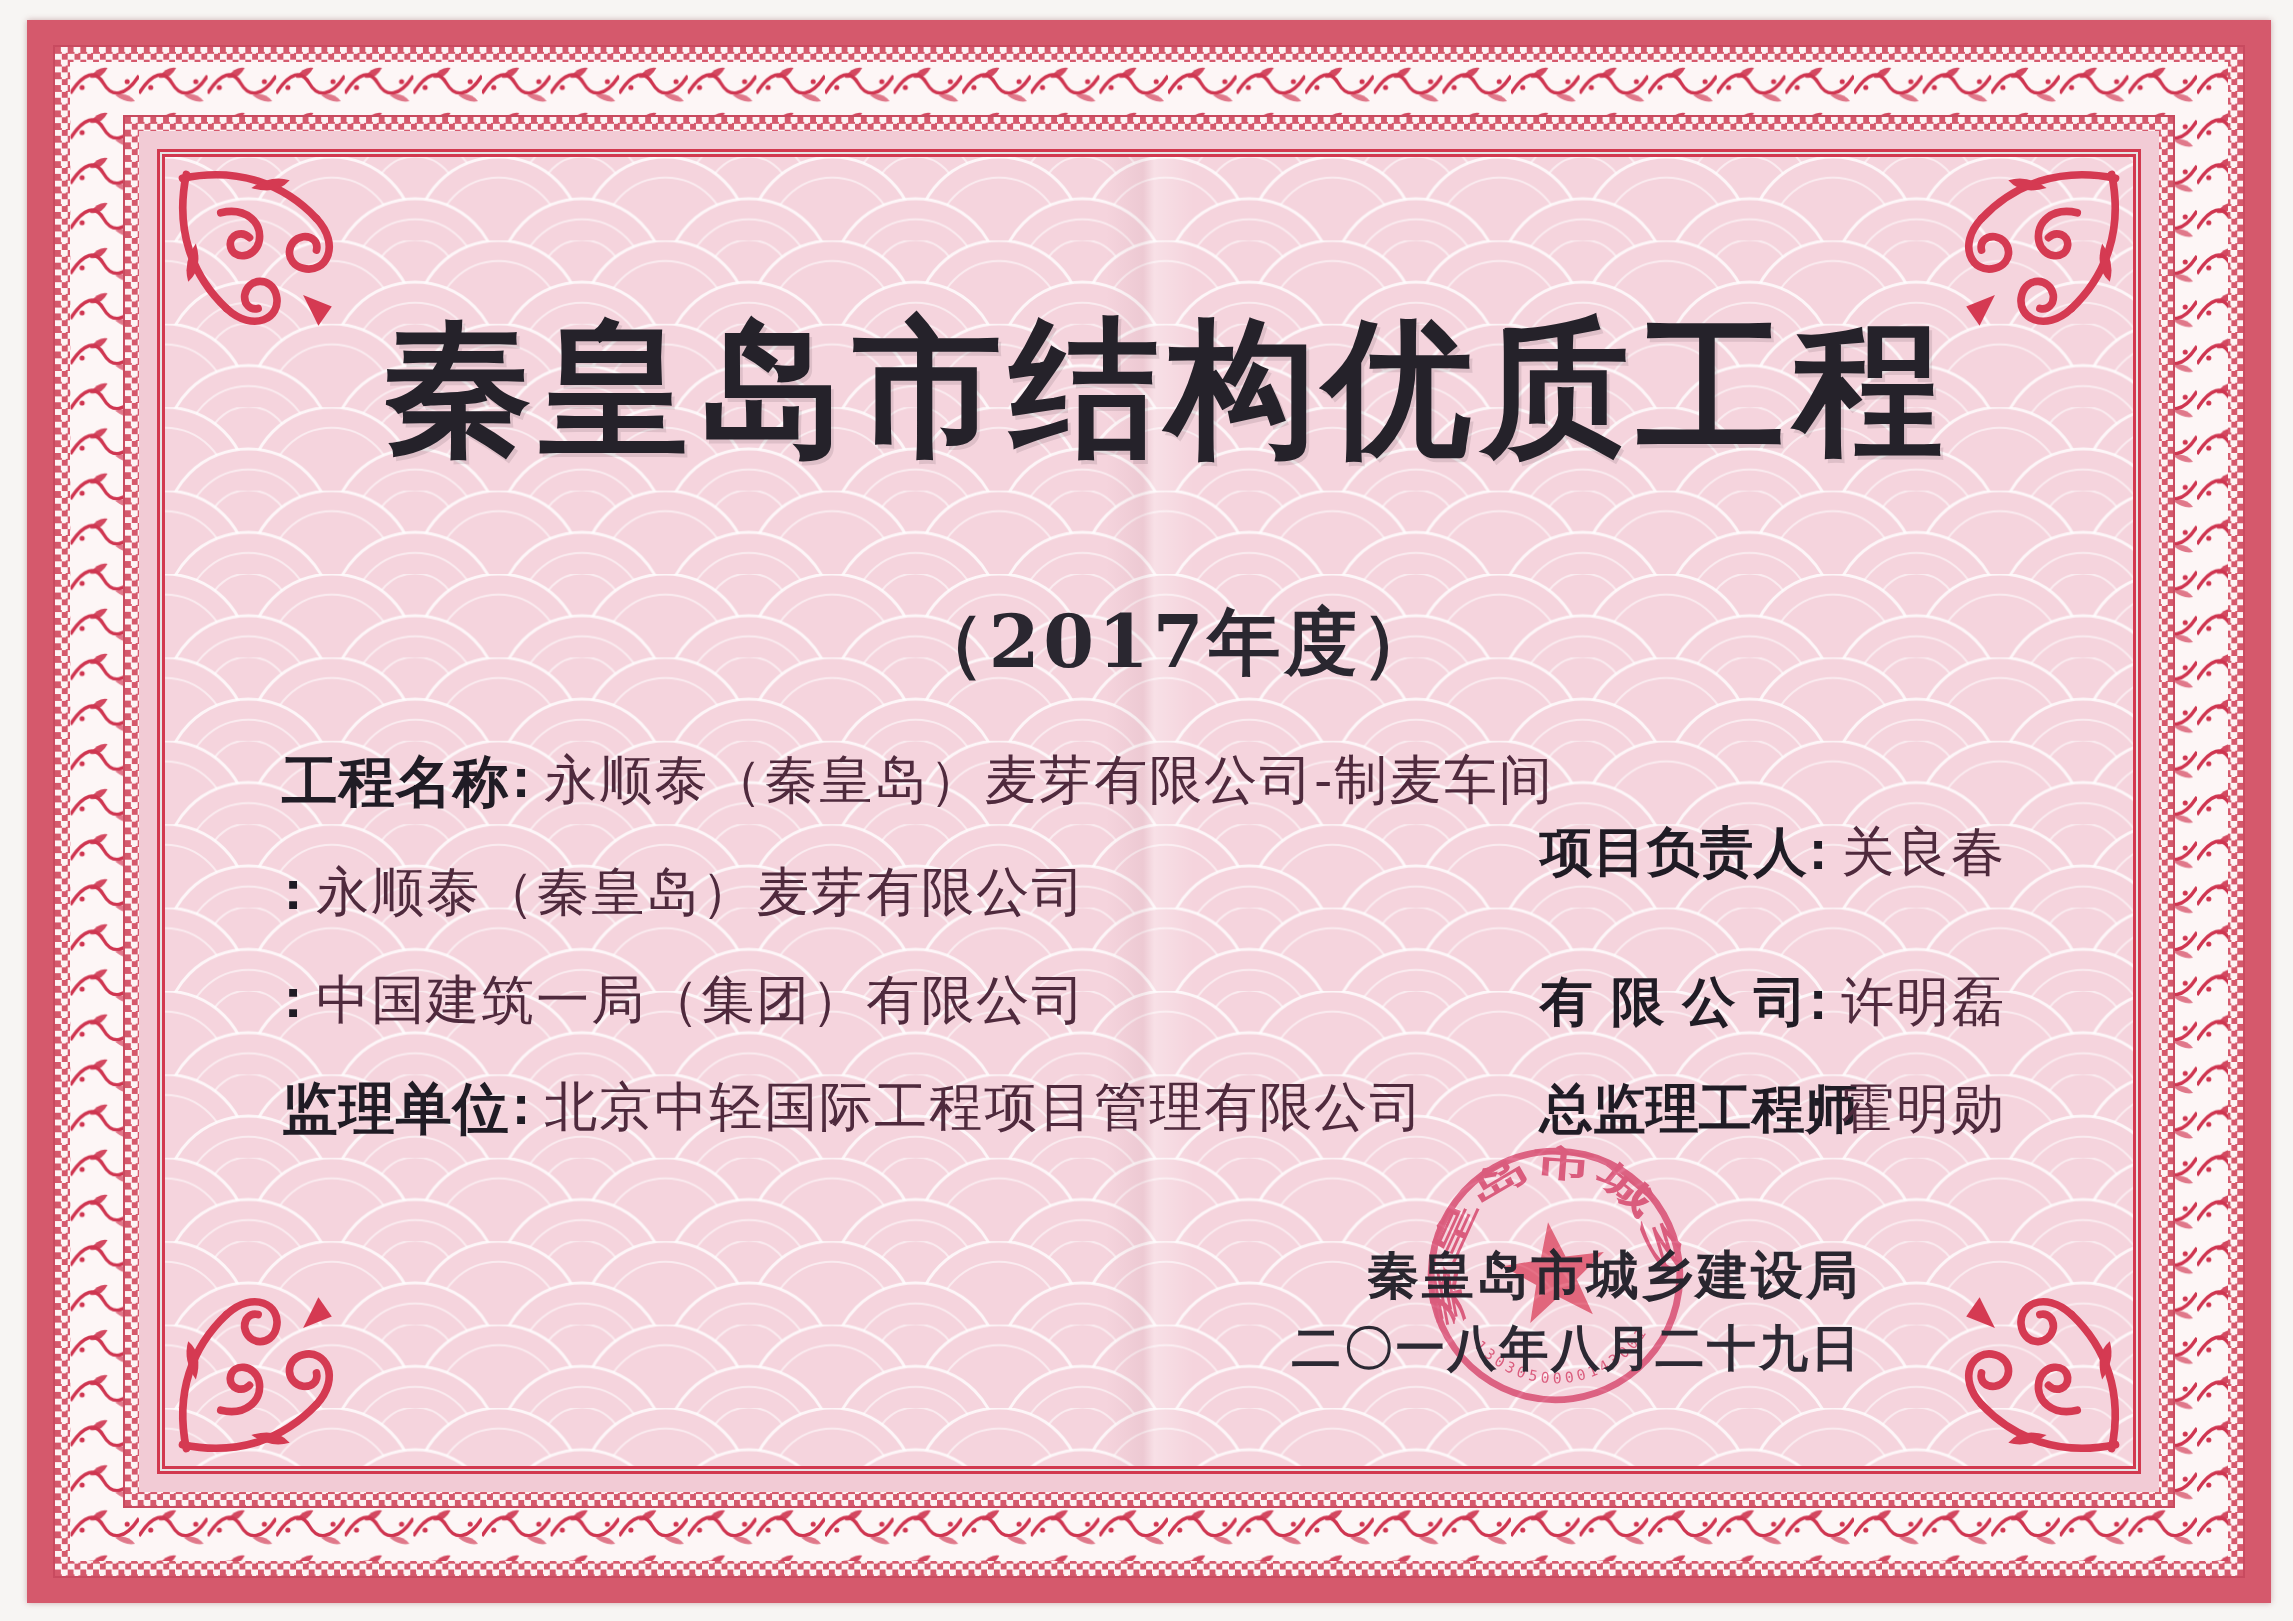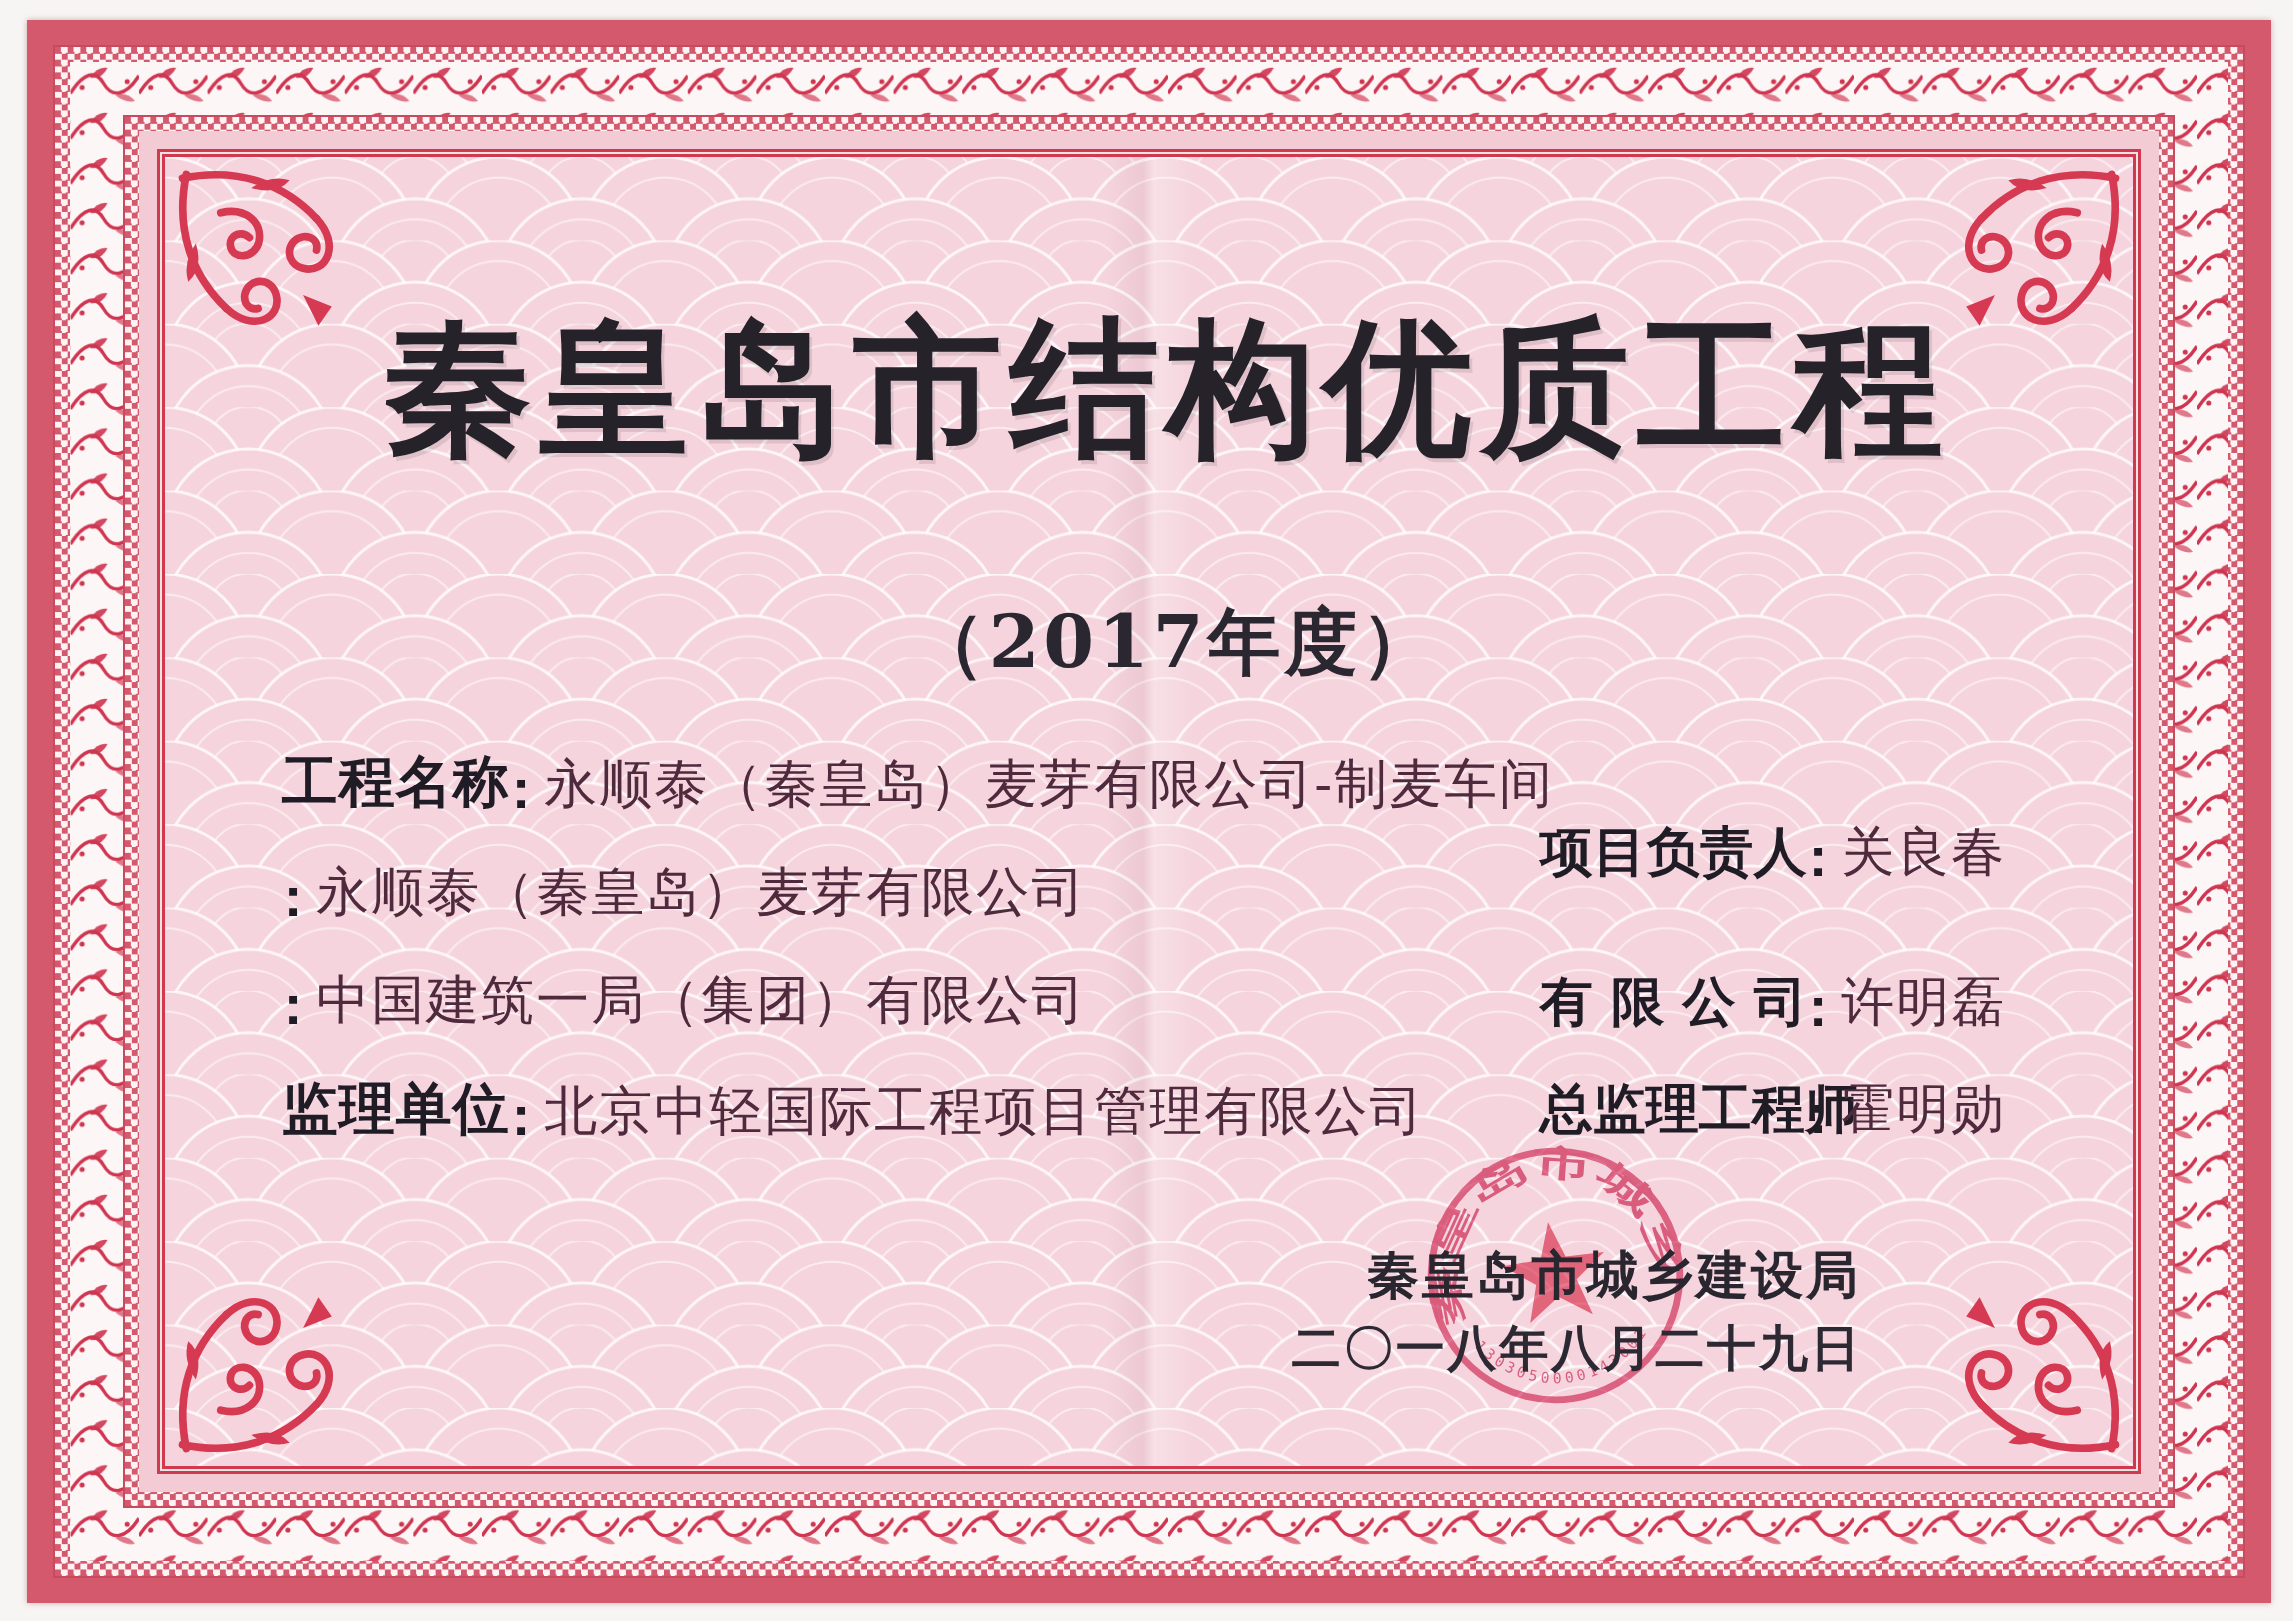--- a/index.html
+++ b/index.html
@@ -54,21 +54,21 @@
     font-size:149px;line-height:1.15;letter-spacing:7.8px;
     color:#25222a;white-space:nowrap;
     text-shadow:2.9px 3.9px 0 rgba(60,40,50,.12);
   }
   .yearline{
     position:absolute;left:0;right:16px;top:437px;z-index:3;
     text-align:center;transform:translateX(34px);
     font-family:"DejaVu Serif", serif;font-weight:700;
     font-size:73px;letter-spacing:3.9px;color:#2a2730;white-space:nowrap;
   }
-  .fieldrow{position:absolute;z-index:3;white-space:nowrap;display:flex;align-items:flex-end;}
+  .fieldrow{position:absolute;z-index:3;white-space:nowrap;display:flex;align-items:flex-start;}
   .flabel{
     font-family:"Liberation Sans", sans-serif;font-weight:700;
     font-size:56px;color:#201c25;letter-spacing:1px;
   }
   .fcolon{font-family:"Liberation Sans", sans-serif;font-weight:700;font-size:56px;color:#201c25;margin:0 13.7px 0 2px;}
   .fvalue{
     font-family:"DejaVu Serif", serif;font-weight:500;
     font-size:53px;color:#4f2a3d;letter-spacing:2px;
   }
   .rlabel{

